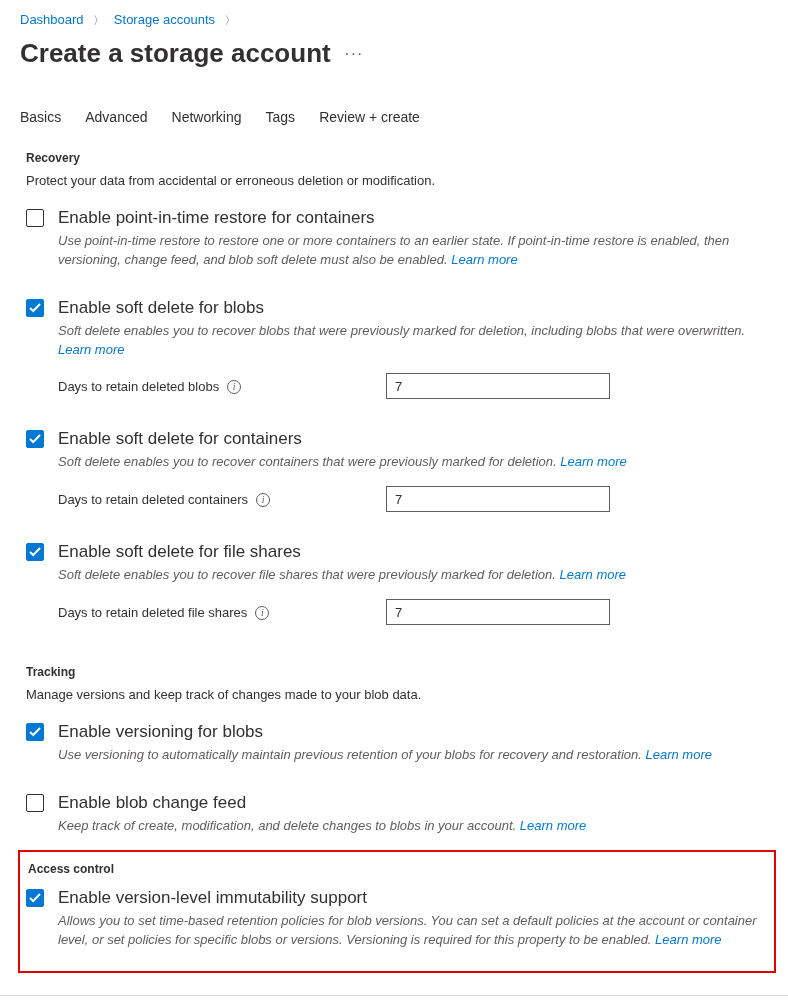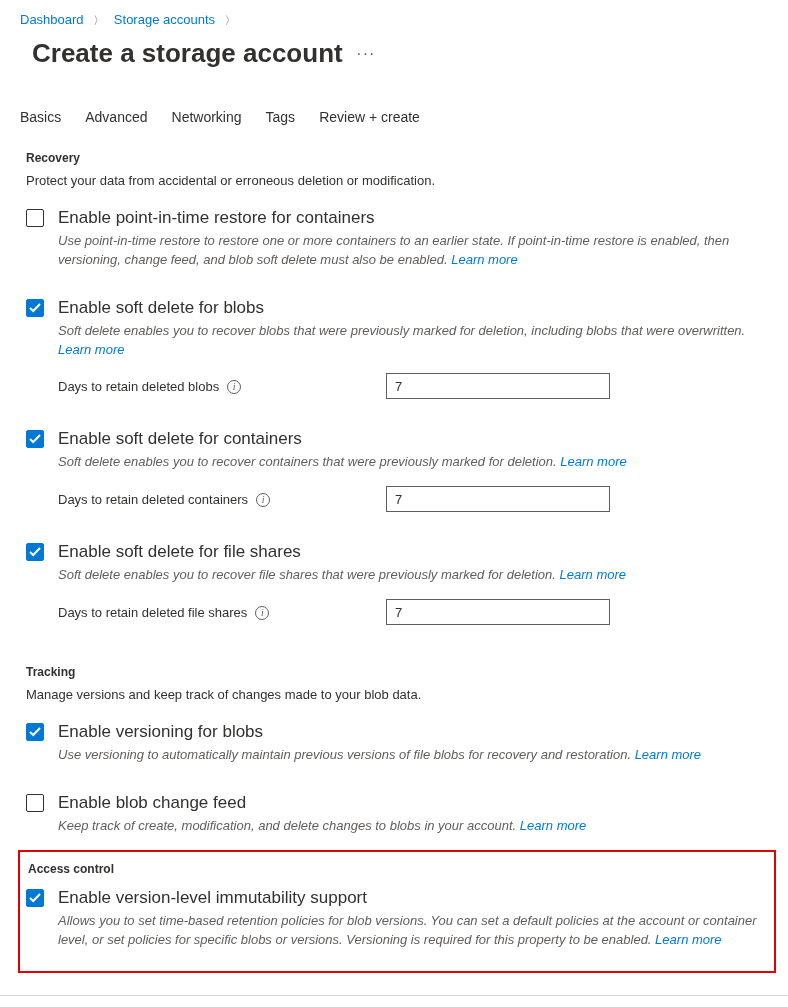--- a/index.html
+++ b/index.html
@@ -15,21 +15,21 @@
       font-size: 13px;
       color: #605e5c;
       margin-bottom: 4px;
     }
     .breadcrumb a { color: #0078d4; text-decoration: none; cursor: pointer; }
     .breadcrumb .sep { color: #605e5c; margin: 0 6px; font-size: 11px; }
     h1.page-title {
       font-size: 26px;
       font-weight: 600;
       color: #323130;
-      margin: 6px 0 4px 12px;
+      margin: 6px 0 4px 0;
       display: inline-block;
     }
     .title-dots { color: #605e5c; margin-left: 10px; font-size: 16px; vertical-align: 3px; letter-spacing:1px;}
     .tabs {
       display: flex;
       gap: 24px;
       margin-top: 30px;
       border-bottom: none;
     }
     .tab {
@@ -284,21 +284,21 @@
   <div class="block">
     <div class="field-row">
       <div class="checkbox checked">
         <svg viewBox="0 0 12 12">
             <path d="M1 6 L4.2 9 L11 2" stroke="#fff" stroke-width="2" fill="none"></path>
           </svg>
       </div>
       <div class="field-content">
         <div class="field-label">Enable versioning for blobs</div>
         <div class="field-desc">
-          <span>Use versioning to automatically maintain previous versions of file blobs for recovery and restoration.</span>
+          <span>Use versioning to automatically maintain previous retention of your blobs for recovery and restoration.</span>
           <a class="learn-more">Learn more</a>
         </div>
       </div>
     </div>
   </div>
 
   <div class="block" style="margin-bottom:14px;">
     <div class="field-row">
       <div class="checkbox">
         

